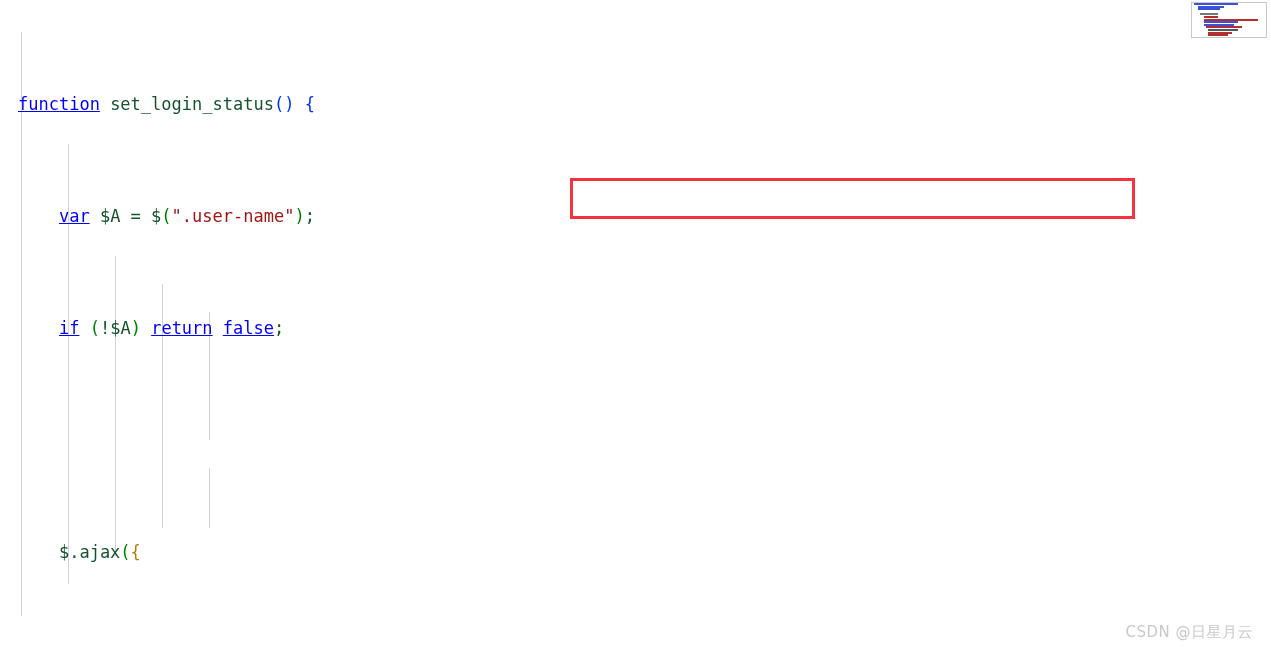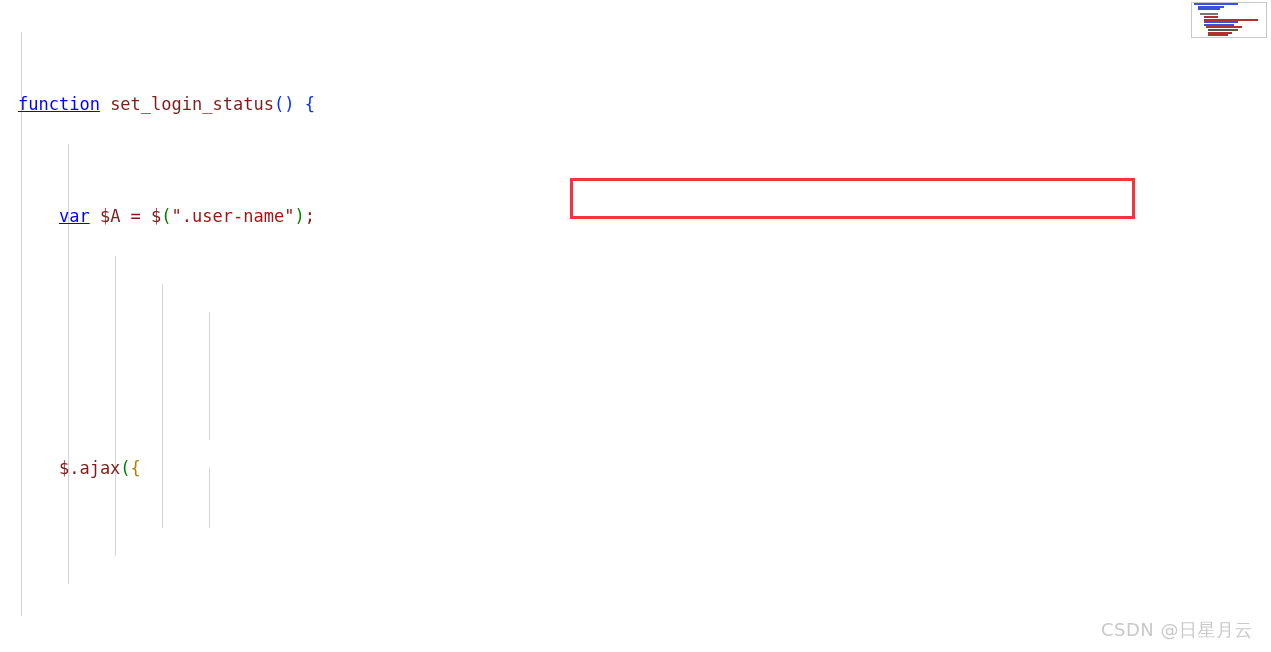--- a/index.html
+++ b/index.html
@@ -32,21 +32,21 @@
     white-space: pre;
     letter-spacing: 0px;
   }
   .code-line {
     height: 28px;
     white-space: pre;
   }
 
   
   .t-kw   { color: #0000ff; text-decoration: underline; }
-  .t-plain{ color: #7f1d1d; }
+  .t-plain{ color: #14532d; }
   .t-str  { color: #a31515; }
   .t-par-green { color: #008000; }
   .t-par-blue  { color: #0431fa; }
   .t-br-gold   { color: #b08000; }
   .t-br-blue   { color: #0431fa; }
 
   
   .indent-guide {
     position: absolute;
     width: 1px;
@@ -82,21 +82,21 @@
     margin: 0 0 0.6px 0;
     display: block;
   }
 
   
   #watermark {
     position: absolute;
     right: 18px;
     bottom: 10px;
     font-family: "DejaVu Sans", "Liberation Sans", sans-serif;
-    font-size: 18px;
+    font-size: 15px;
     color: #c9c9c9;
     letter-spacing: 0.5px;
     white-space: nowrap;
   }
 </style>
 </head>
 <body>
 
 <div id="code-editor">
 
@@ -106,20 +106,21 @@
   <div class="indent-guide" style="left:162px; top:284px; height:244px;"></div>
   <div class="indent-guide" style="left:209px; top:312px; height:128px;"></div>
   <div class="indent-guide" style="left:209px; top:468px; height:60px;"></div>
 
   <div id="code-lines">
 
     <div class="code-line"><span class="t-kw">function</span><span class="t-plain"> set_login_status</span><span class="t-par-blue">()</span><span class="t-plain"> </span><span class="t-br-blue">{</span></div>
 
     <div class="code-line"><span class="t-plain">    </span><span class="t-kw">var</span><span class="t-plain"> $A = $</span><span class="t-par-green">(</span><span class="t-str">".user-name"</span><span class="t-par-green">)</span><span class="t-plain">;</span></div>
 
+    <div class="code-line"><span class="t-plain">    </span><span class="t-kw">if</span><span class="t-plain"> </span><span class="t-par-green">(</span><span class="t-plain">!$A</span><span class="t-par-green">)</span><span class="t-plain"> </span><span class="t-kw">return</span><span class="t-plain"> </span><span class="t-kw">false</span><span class="t-plain">;</span></div>
 
     <div class="code-line">&nbsp;</div>
 
     <div class="code-line"><span class="t-plain">    $.ajax</span><span class="t-par-green">(</span><span class="t-br-gold">{</span></div>
 
     <div class="code-line"></div>
 
     
 
     

